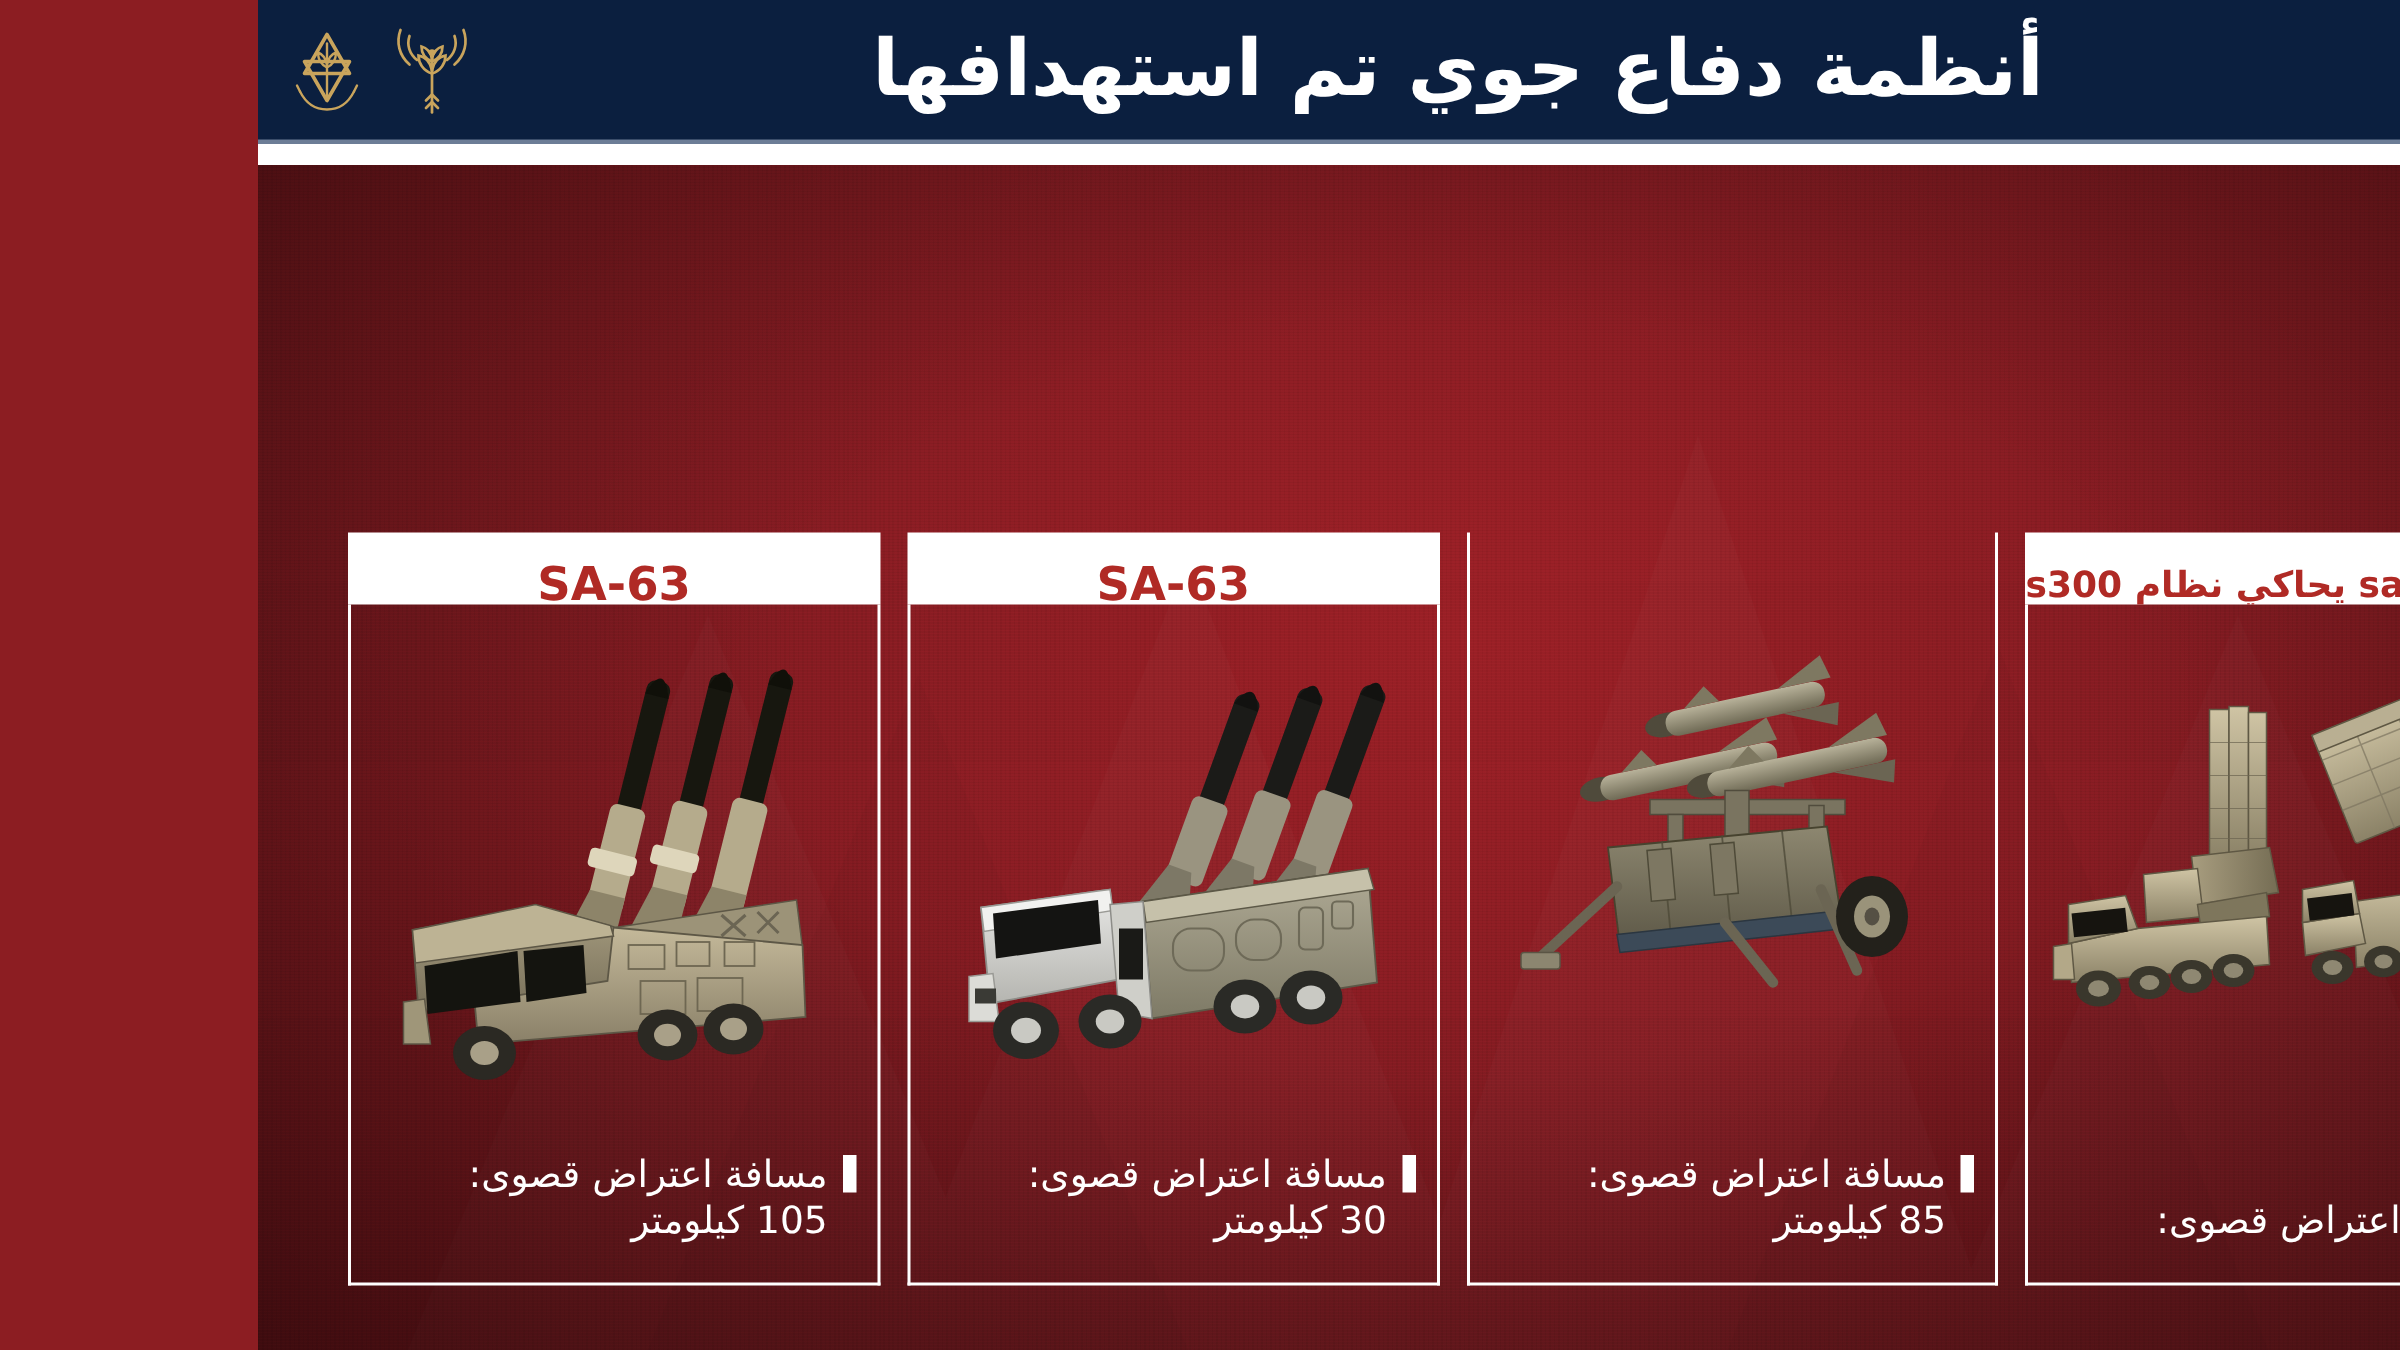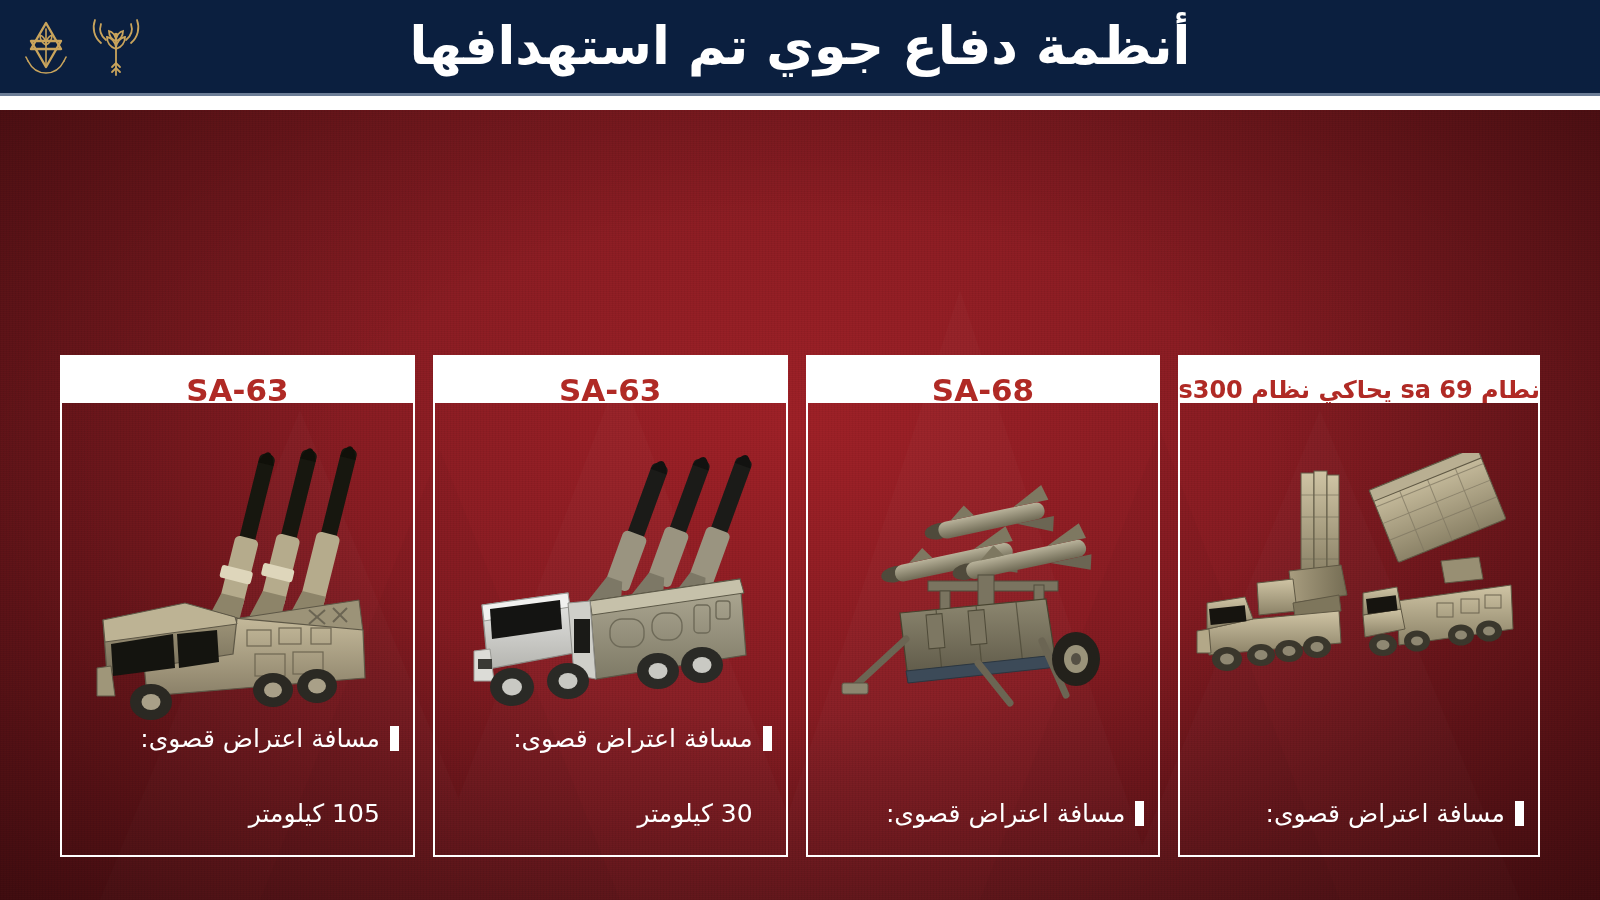--- a/index.html
+++ b/index.html
@@ -5,21 +5,21 @@
   * { box-sizing: border-box; margin: 0; padding: 0; }
 
   body {
     width: 1600px;
     height: 900px;
     overflow: hidden;
     font-family: "DejaVu Sans", "Liberation Sans", sans-serif;
     background: #8c1d22;
   }
 
-  .page { position: relative; width: 1600px; height: 900px; border-radius: 25px; }
+  .page { position: relative; width: 1428px; height: 900px; border-radius: 25px; }
 
   
   .header {
     position: absolute; left: 0; top: 0;
     width: 1600px; height: 95px;
     background: #0b1f3f;
     display: flex; align-items: center;
   }
   .header-emblems {
     position: absolute; left: 18px; top: 50%;
@@ -143,21 +143,21 @@
   .caption-line.l1 {
     display: flex; align-items: center; justify-content: flex-start;
     gap: 10px;
   }
   .bullet {
     display: inline-block;
     width: 9px; height: 25px;
     background: #ffffff;
     flex: 0 0 auto;
   }
-  .caption-line.l2 { padding-right: 19px; margin-top: 44px; }
+  .caption-line.l2 { padding-right: 19px; }
 </style>
 </head>
 <body>
 
 <div class="page">
 
   <div class="header">
     <div class="header-emblems">
 
       <svg class="emblem" viewBox="0 0 56 66">
@@ -311,23 +311,20 @@
           <div class="caption">
             <div class="caption-line l1">
               <span class="bullet"></span>
               <span>مسافة اعتراض قصوى:</span>
             </div>
           </div>
         </div>
       </div>
 
       <div class="card">
-        <div class="card-header">
-          <span class="card-header-text">SA-68</span>
-        </div>
         <div class="card-body">
           <div class="art">
             <svg width="310" height="250" viewBox="0 0 310 250">
               <defs>
                 <linearGradient id="mg2" x1="0" y1="0" x2="0" y2="1">
                   <stop offset="0" stop-color="#b8b29a"></stop>
                     <stop offset="1" stop-color="#6f6a55"></stop>
                 </linearGradient>
                 <linearGradient id="bx2" x1="0" y1="0" x2="0" y2="1">
                   <stop offset="0" stop-color="#8d8770"></stop>
@@ -386,20 +383,21 @@
               <ellipse cx="248" cy="196" rx="24" ry="27" fill="#23211b"></ellipse>
               <ellipse cx="248" cy="196" rx="12" ry="14" fill="#9a937a"></ellipse>
               <ellipse cx="248" cy="196" rx="5" ry="6" fill="#555044"></ellipse>
             </svg>
           </div>
           <div class="caption">
             <div class="caption-line l1">
               <span class="bullet"></span>
               <span>مسافة اعتراض قصوى:</span>
             </div>
+            <div class="caption-line l2">85 كيلومتر</div>
           </div>
         </div>
       </div>
 
       <div class="card">
         <div class="card-header">
           <span class="card-header-text">SA-63</span>
         </div>
         <div class="card-body">
           <div class="art">

